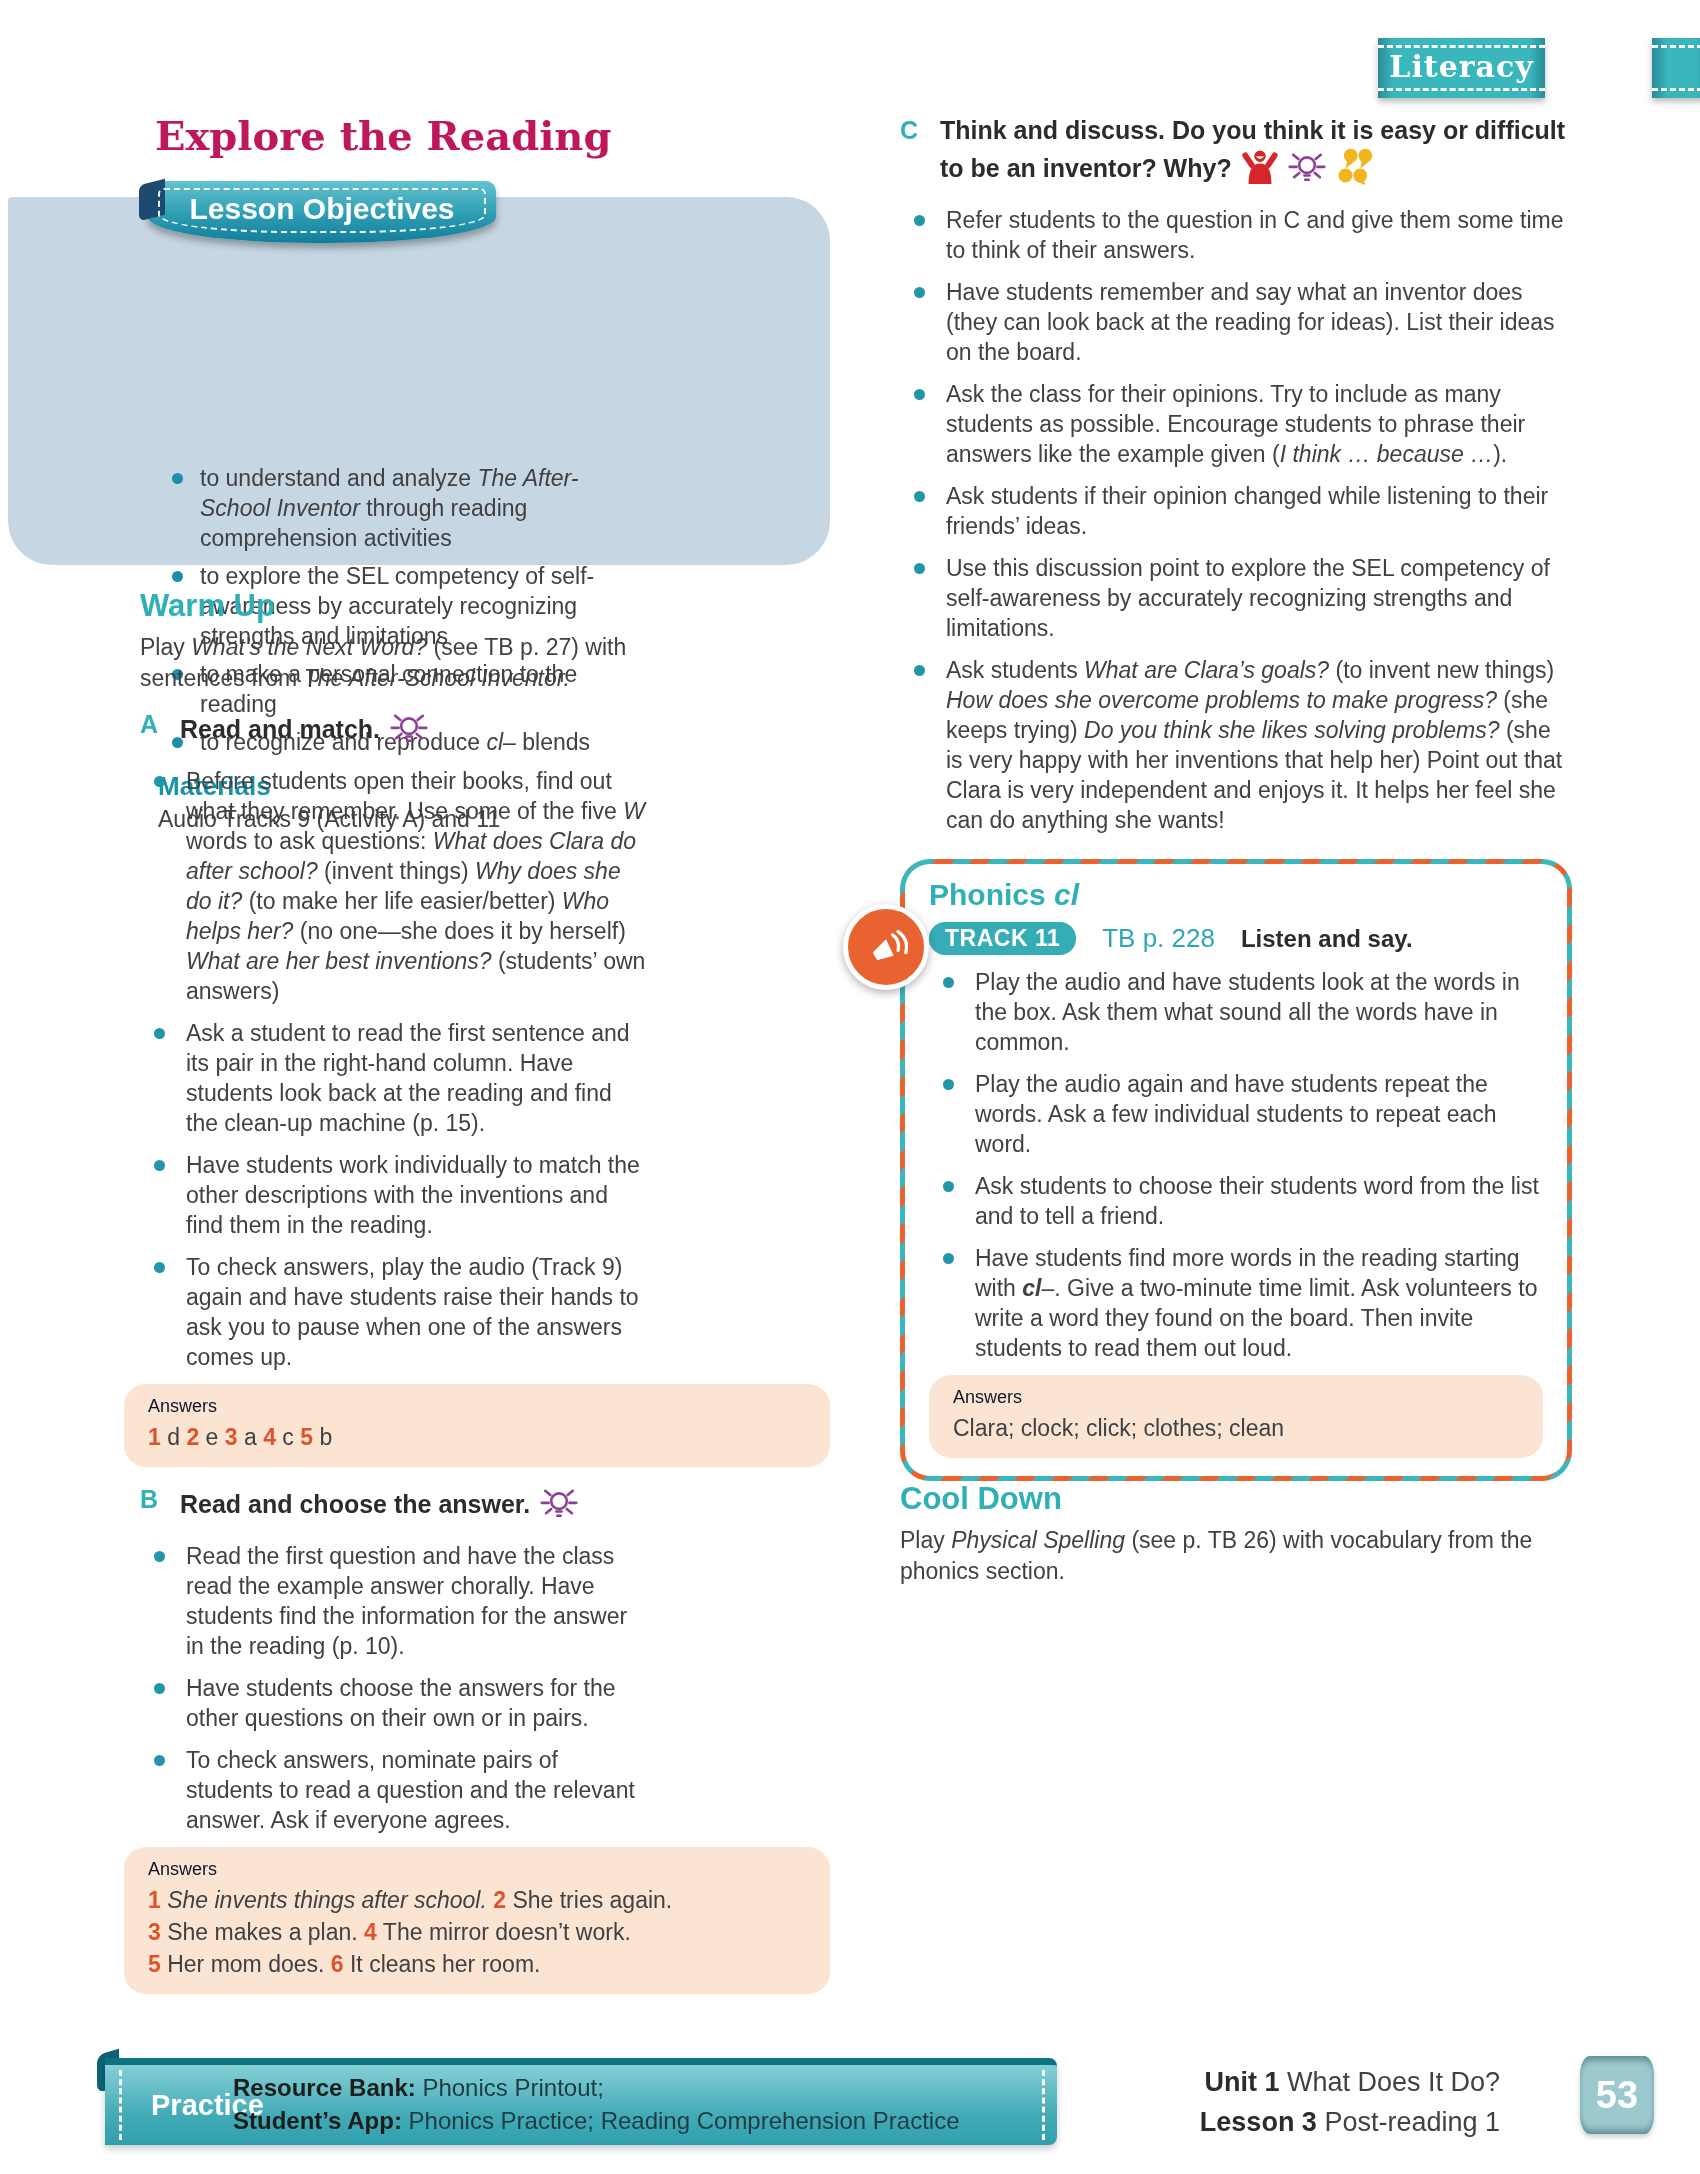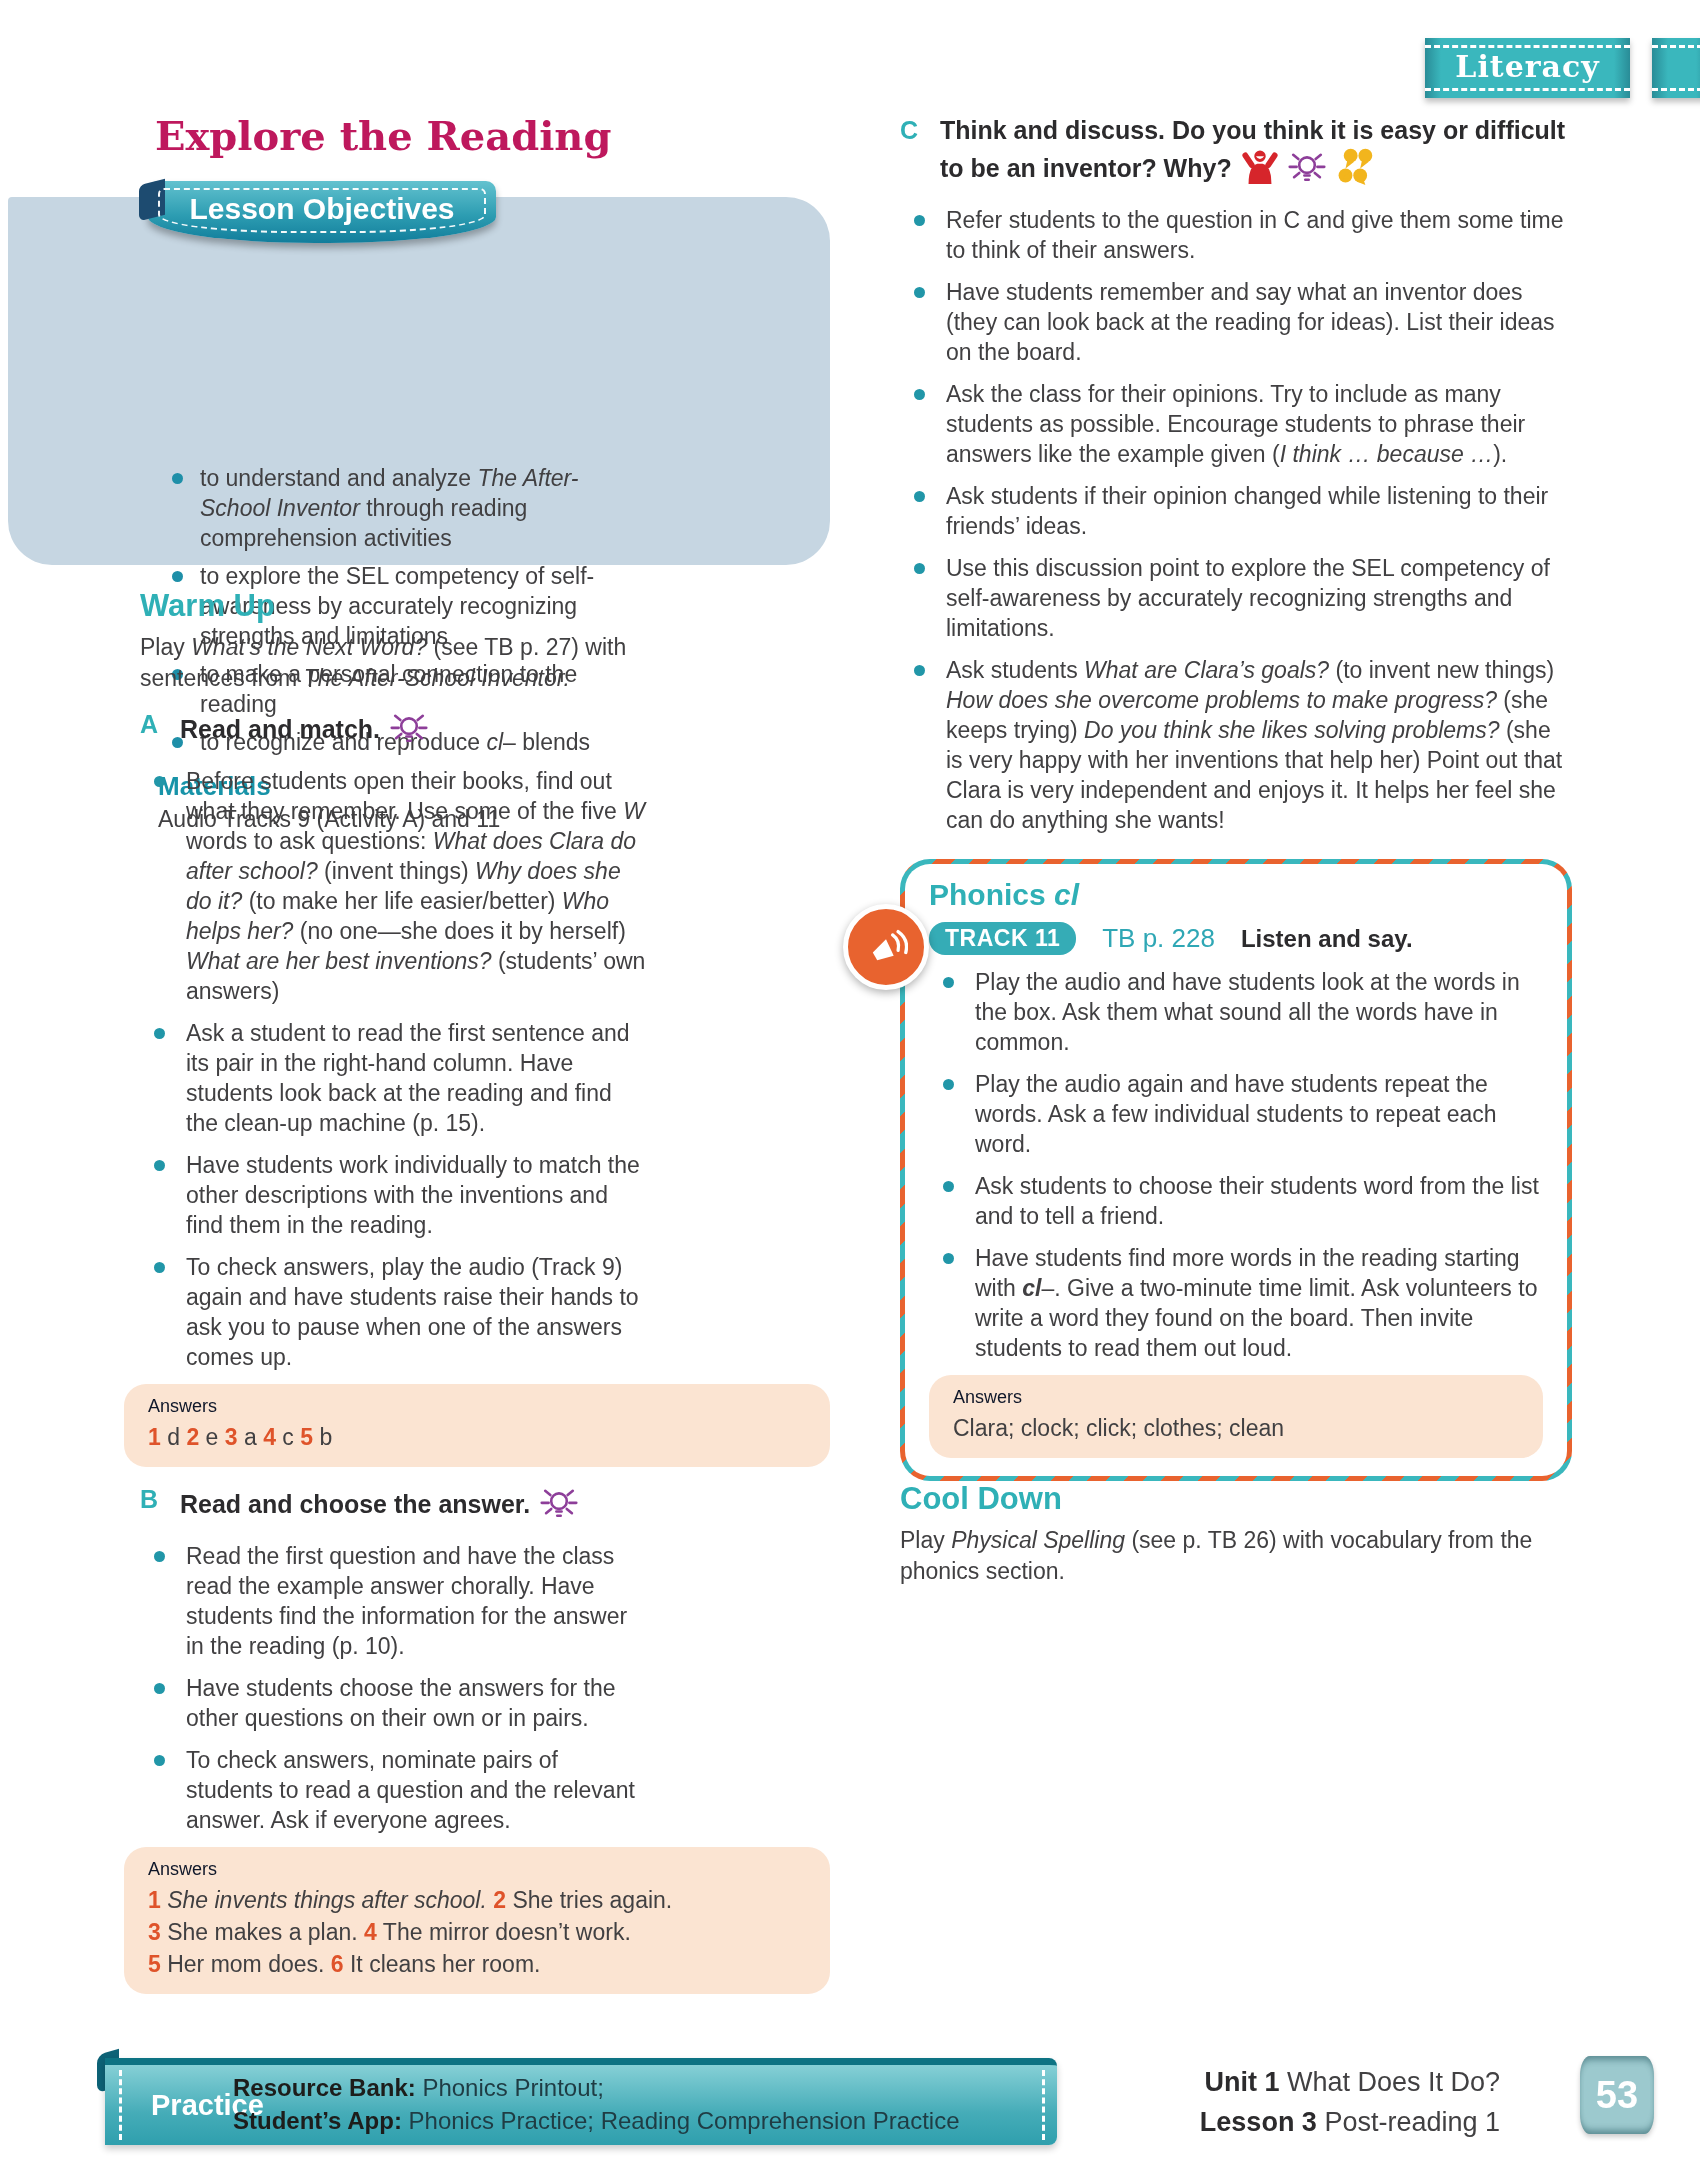--- a/index.html
+++ b/index.html
@@ -7,21 +7,21 @@
         font-family:"Liberation Sans",sans-serif;color:#414042;}
 
   
   .ribbon{position:absolute;top:38px;height:60px;background:#3ab7bd;box-shadow:0 4px 6px rgba(0,0,0,.25);}
   .ribbon::before{content:'';position:absolute;inset:0;
      background:linear-gradient(90deg,rgba(10,60,80,.35),rgba(10,60,80,0) 16px,rgba(10,60,80,0) calc(100% - 16px),rgba(10,60,80,.35));}
   .ribbon .dashes{position:absolute;left:0;right:0;top:7px;bottom:7px;
      border-top:3px dashed #fff;border-bottom:3px dashed #fff;}
   .ribbon .rlabel{position:relative;display:block;text-align:center;line-height:58px;color:#fff;
      font-family:"DejaVu Serif",serif;font-weight:bold;font-size:30px;letter-spacing:1px;}
-  .ribbon-literacy{left:1425px;width:205px;}
+  .ribbon-literacy{left:1378px;width:167px;}
   .ribbon-partial{left:1652px;width:60px;}
 
   
   .page-title{position:absolute;left:155px;top:112px;margin:0;
      font-family:"DejaVu Serif",serif;font-weight:bold;font-size:40px;color:#be185d;}
 
   
   .objectives-box{position:absolute;left:8px;top:197px;width:822px;height:368px;
      background:#c6d6e2;border-radius:4px 44px 44px 44px;}
   .lesson-banner{position:absolute;left:148px;top:181px;width:348px;height:62px;z-index:3;

